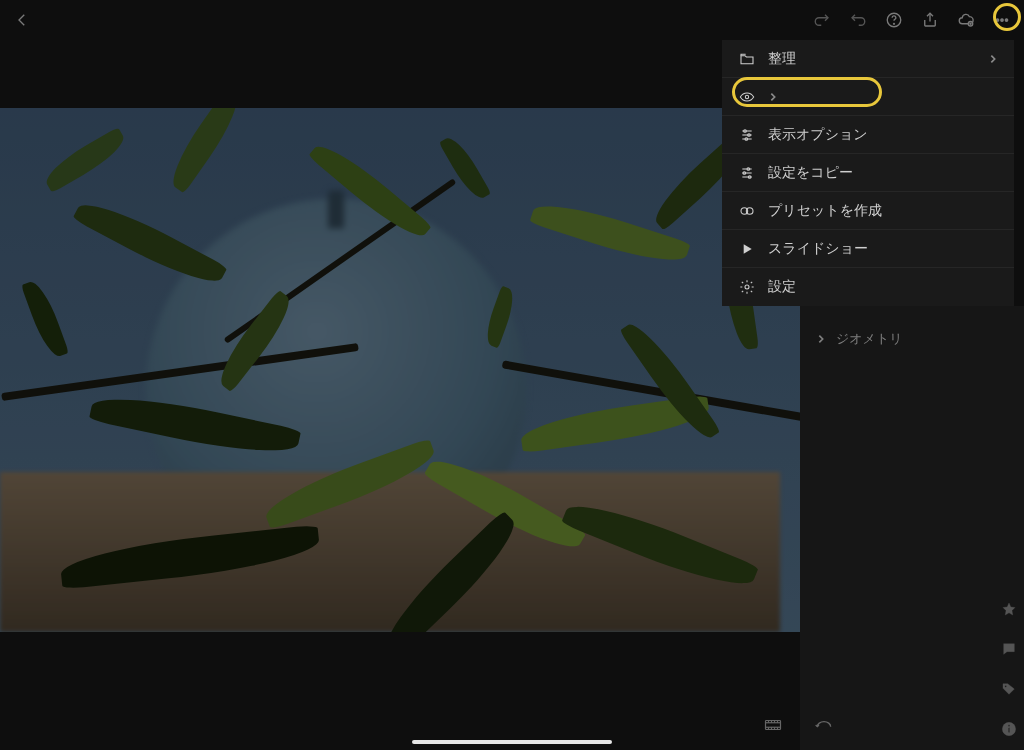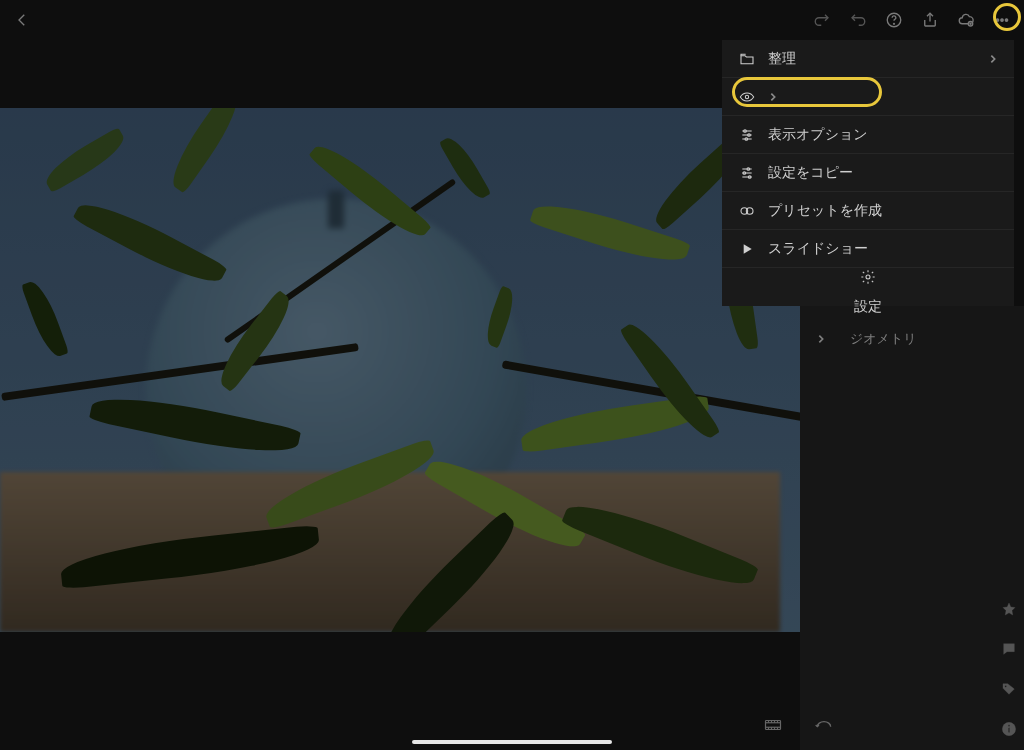--- a/index.html
+++ b/index.html
@@ -43,30 +43,30 @@
   .leaf.l19 { left:470px; top:200px; width:60px; height:18px; transform:rotate(-70deg); background:#39521d;}
   .branch { position:absolute; background:#1a1a12; border-radius:3px; }
   .branch.b1 { left:0; top:260px; width:360px; height:8px; transform:rotate(-8deg);}
   .branch.b2 { left:500px; top:280px; width:320px; height:8px; transform:rotate(10deg);}
   .branch.b3 { left:200px; top:150px; width:280px; height:6px; transform:rotate(-35deg);}
   .dim-overlay { position:absolute; inset:0; background:rgba(0,0,0,0.35); }
 
   
   .menu-panel { position:absolute; top:40px; right:10px; width:292px; background:#1a1a1a; z-index:10; font-size:14px; }
   .menu-item { display:flex; align-items:center; height:38px; padding:0 16px; border-bottom:1px solid #262626; color:#cfcfcf; cursor:pointer; gap:12px; }
-  .menu-item:last-child { border-bottom:none;flex-direction:column; }
+  .menu-item:last-child { border-bottom:none; }
   .menu-item .mi-icon { width:18px; height:18px; flex:0 0 18px; display:flex; align-items:center; justify-content:center; color:#cfcfcf;}
   .menu-item .mi-icon svg { width:16px; height:16px; fill:none; stroke:currentColor; stroke-width:1.6; }
   .menu-item .mi-label { flex:1; }
   .menu-item .mi-chev { color:#8a8a8a; }
   .menu-item .mi-chev svg { width:10px; height:10px; fill:none; stroke:currentColor; stroke-width:2; }
 
   
   .sidebar { position:absolute; top:306px; right:0; bottom:0; width:224px; background:#161616; padding-top:14px;}
-  .side-row { display:flex; align-items:center; height:38px; padding:0 16px; color:#7e7e7e; font-size:13px; cursor:pointer; gap:24px;}
+  .side-row { display:flex; align-items:center; height:38px; padding:0 16px; color:#7e7e7e; font-size:13px; cursor:pointer; gap:10px;}
   .side-row svg { width:10px; height:10px; fill:none; stroke:currentColor; stroke-width:2; }
 
   
   .rail { position:absolute; right:6px; bottom:12px; display:flex; flex-direction:column; gap:22px; align-items:center; z-index:3;}
   .rail .r-icon { width:18px; height:18px; color:#555; cursor:pointer; display:flex; align-items:center; justify-content:center;}
   .rail .r-icon svg { width:16px; height:16px; fill:currentColor; stroke:currentColor; stroke-width:0.5;}
 
   
   .canvas-footer { position:absolute; bottom:14px; left:0; width:800px; display:flex; justify-content:flex-end; gap:26px; padding-right:18px; }
   .canvas-footer .cf-icon { color:#666; cursor:pointer; }

